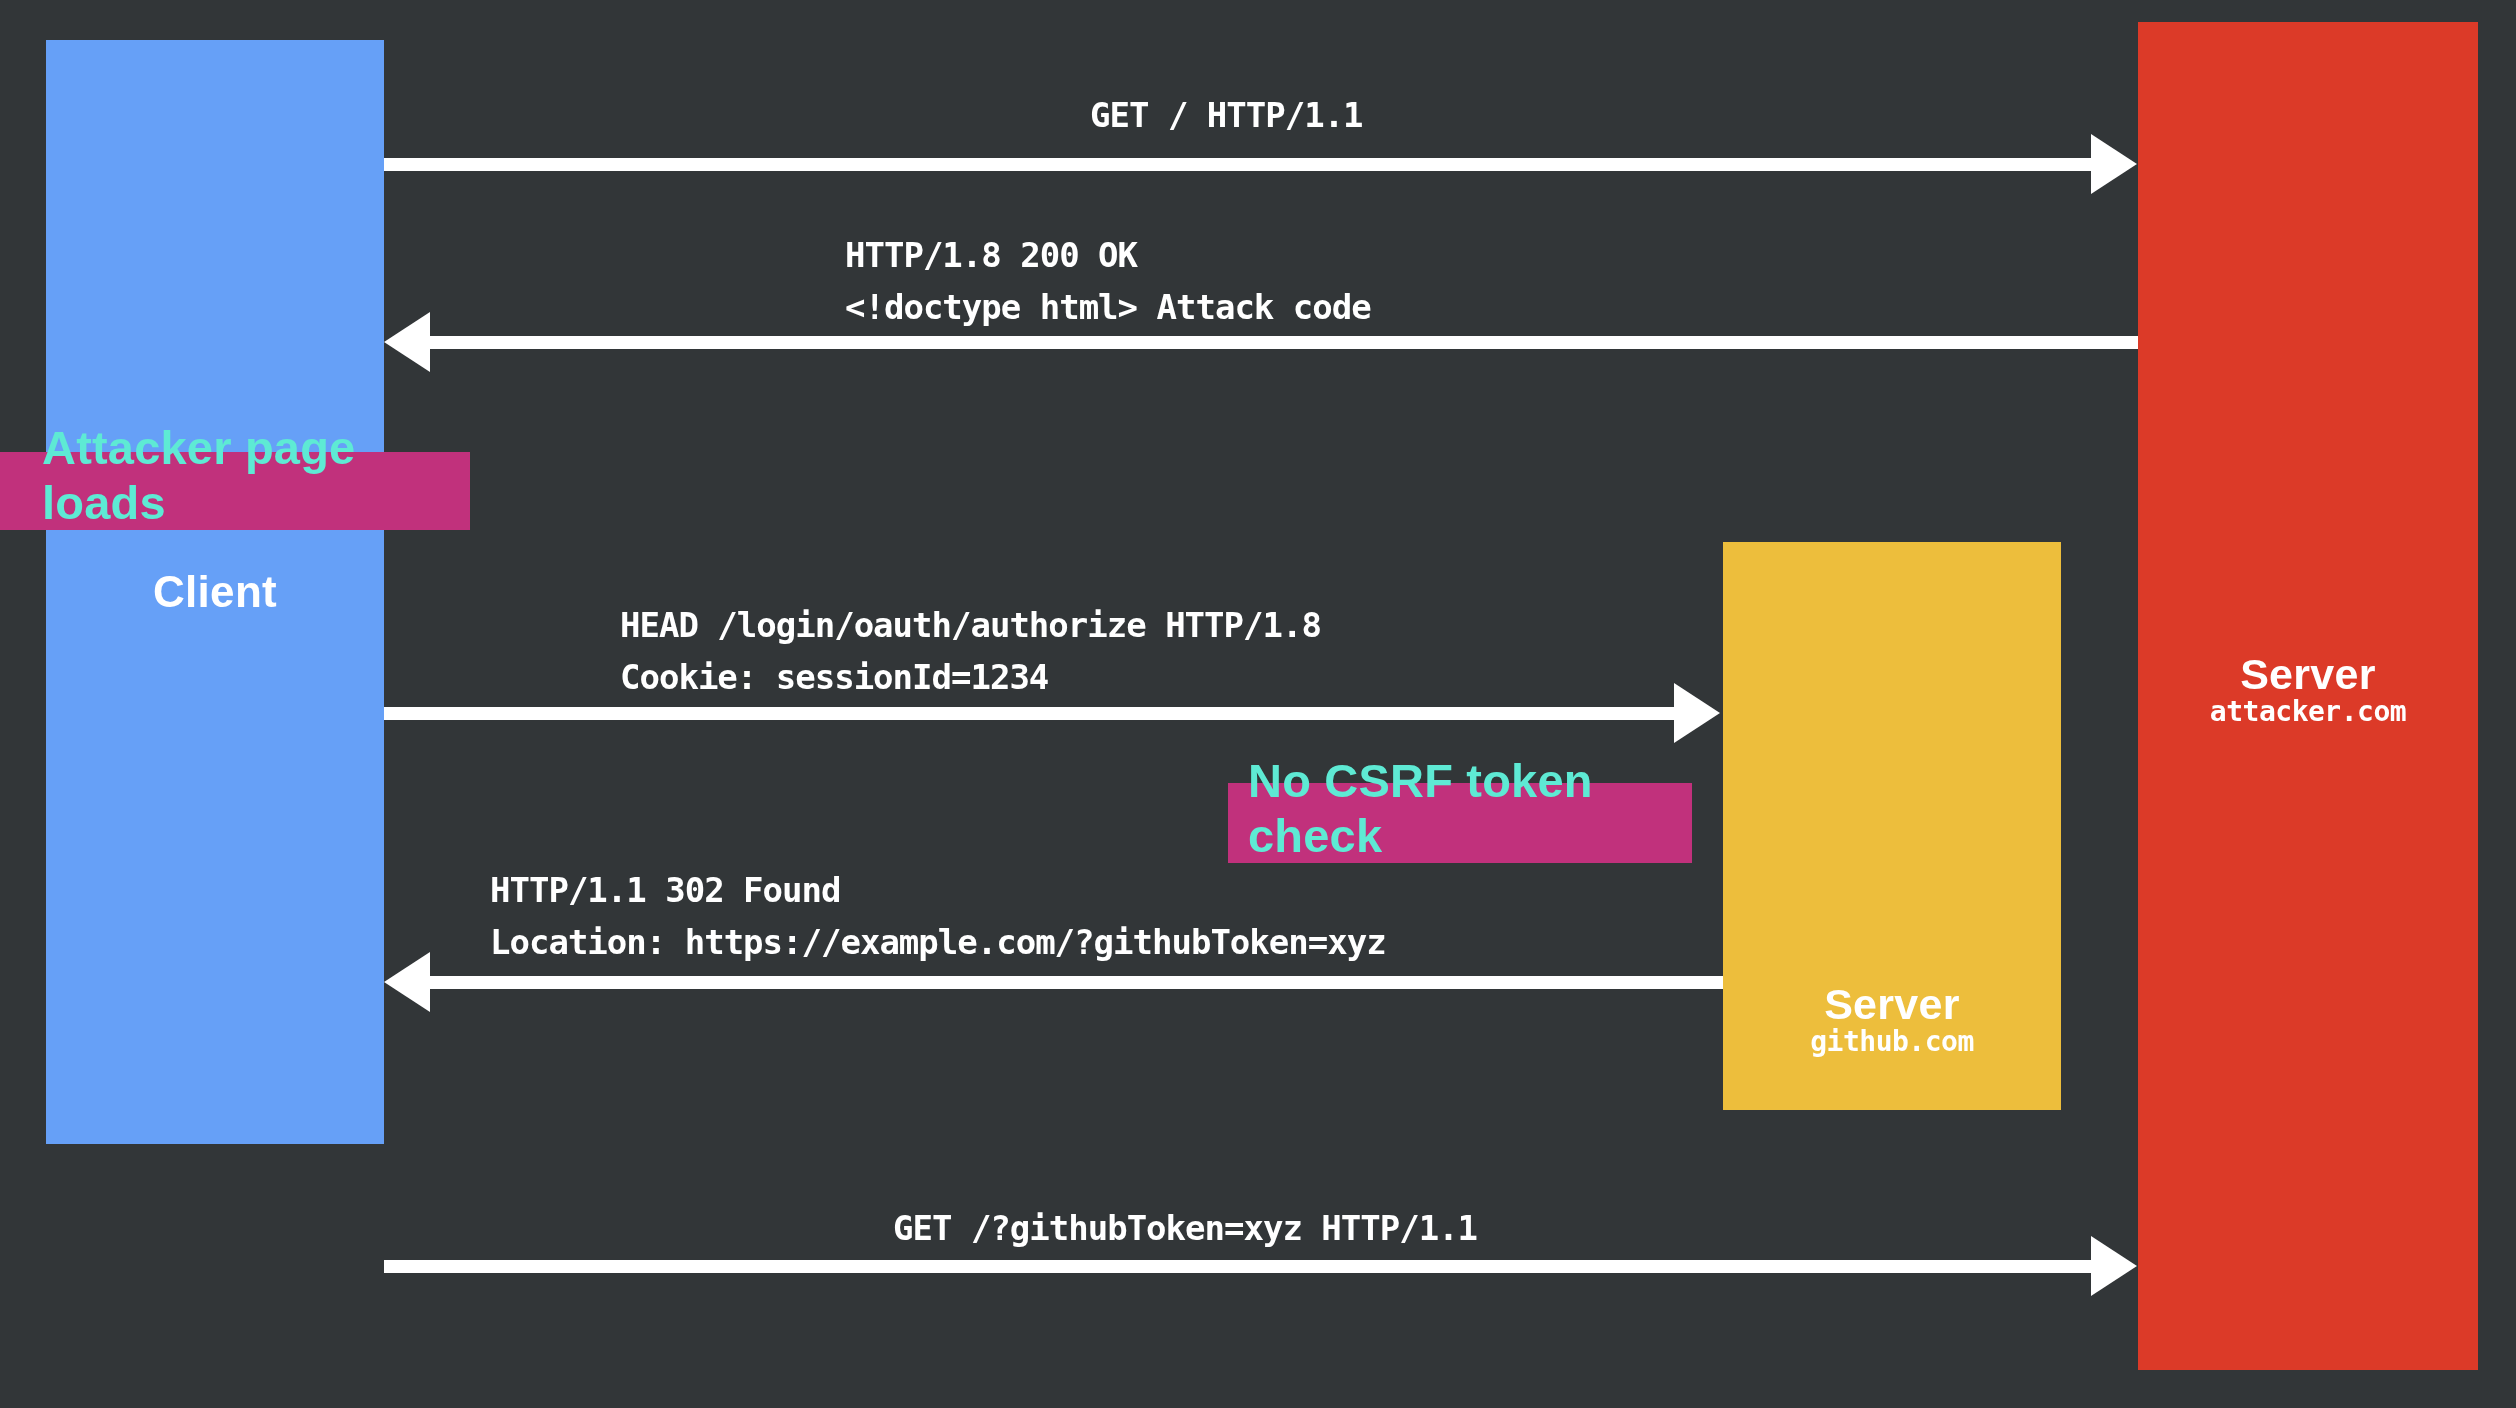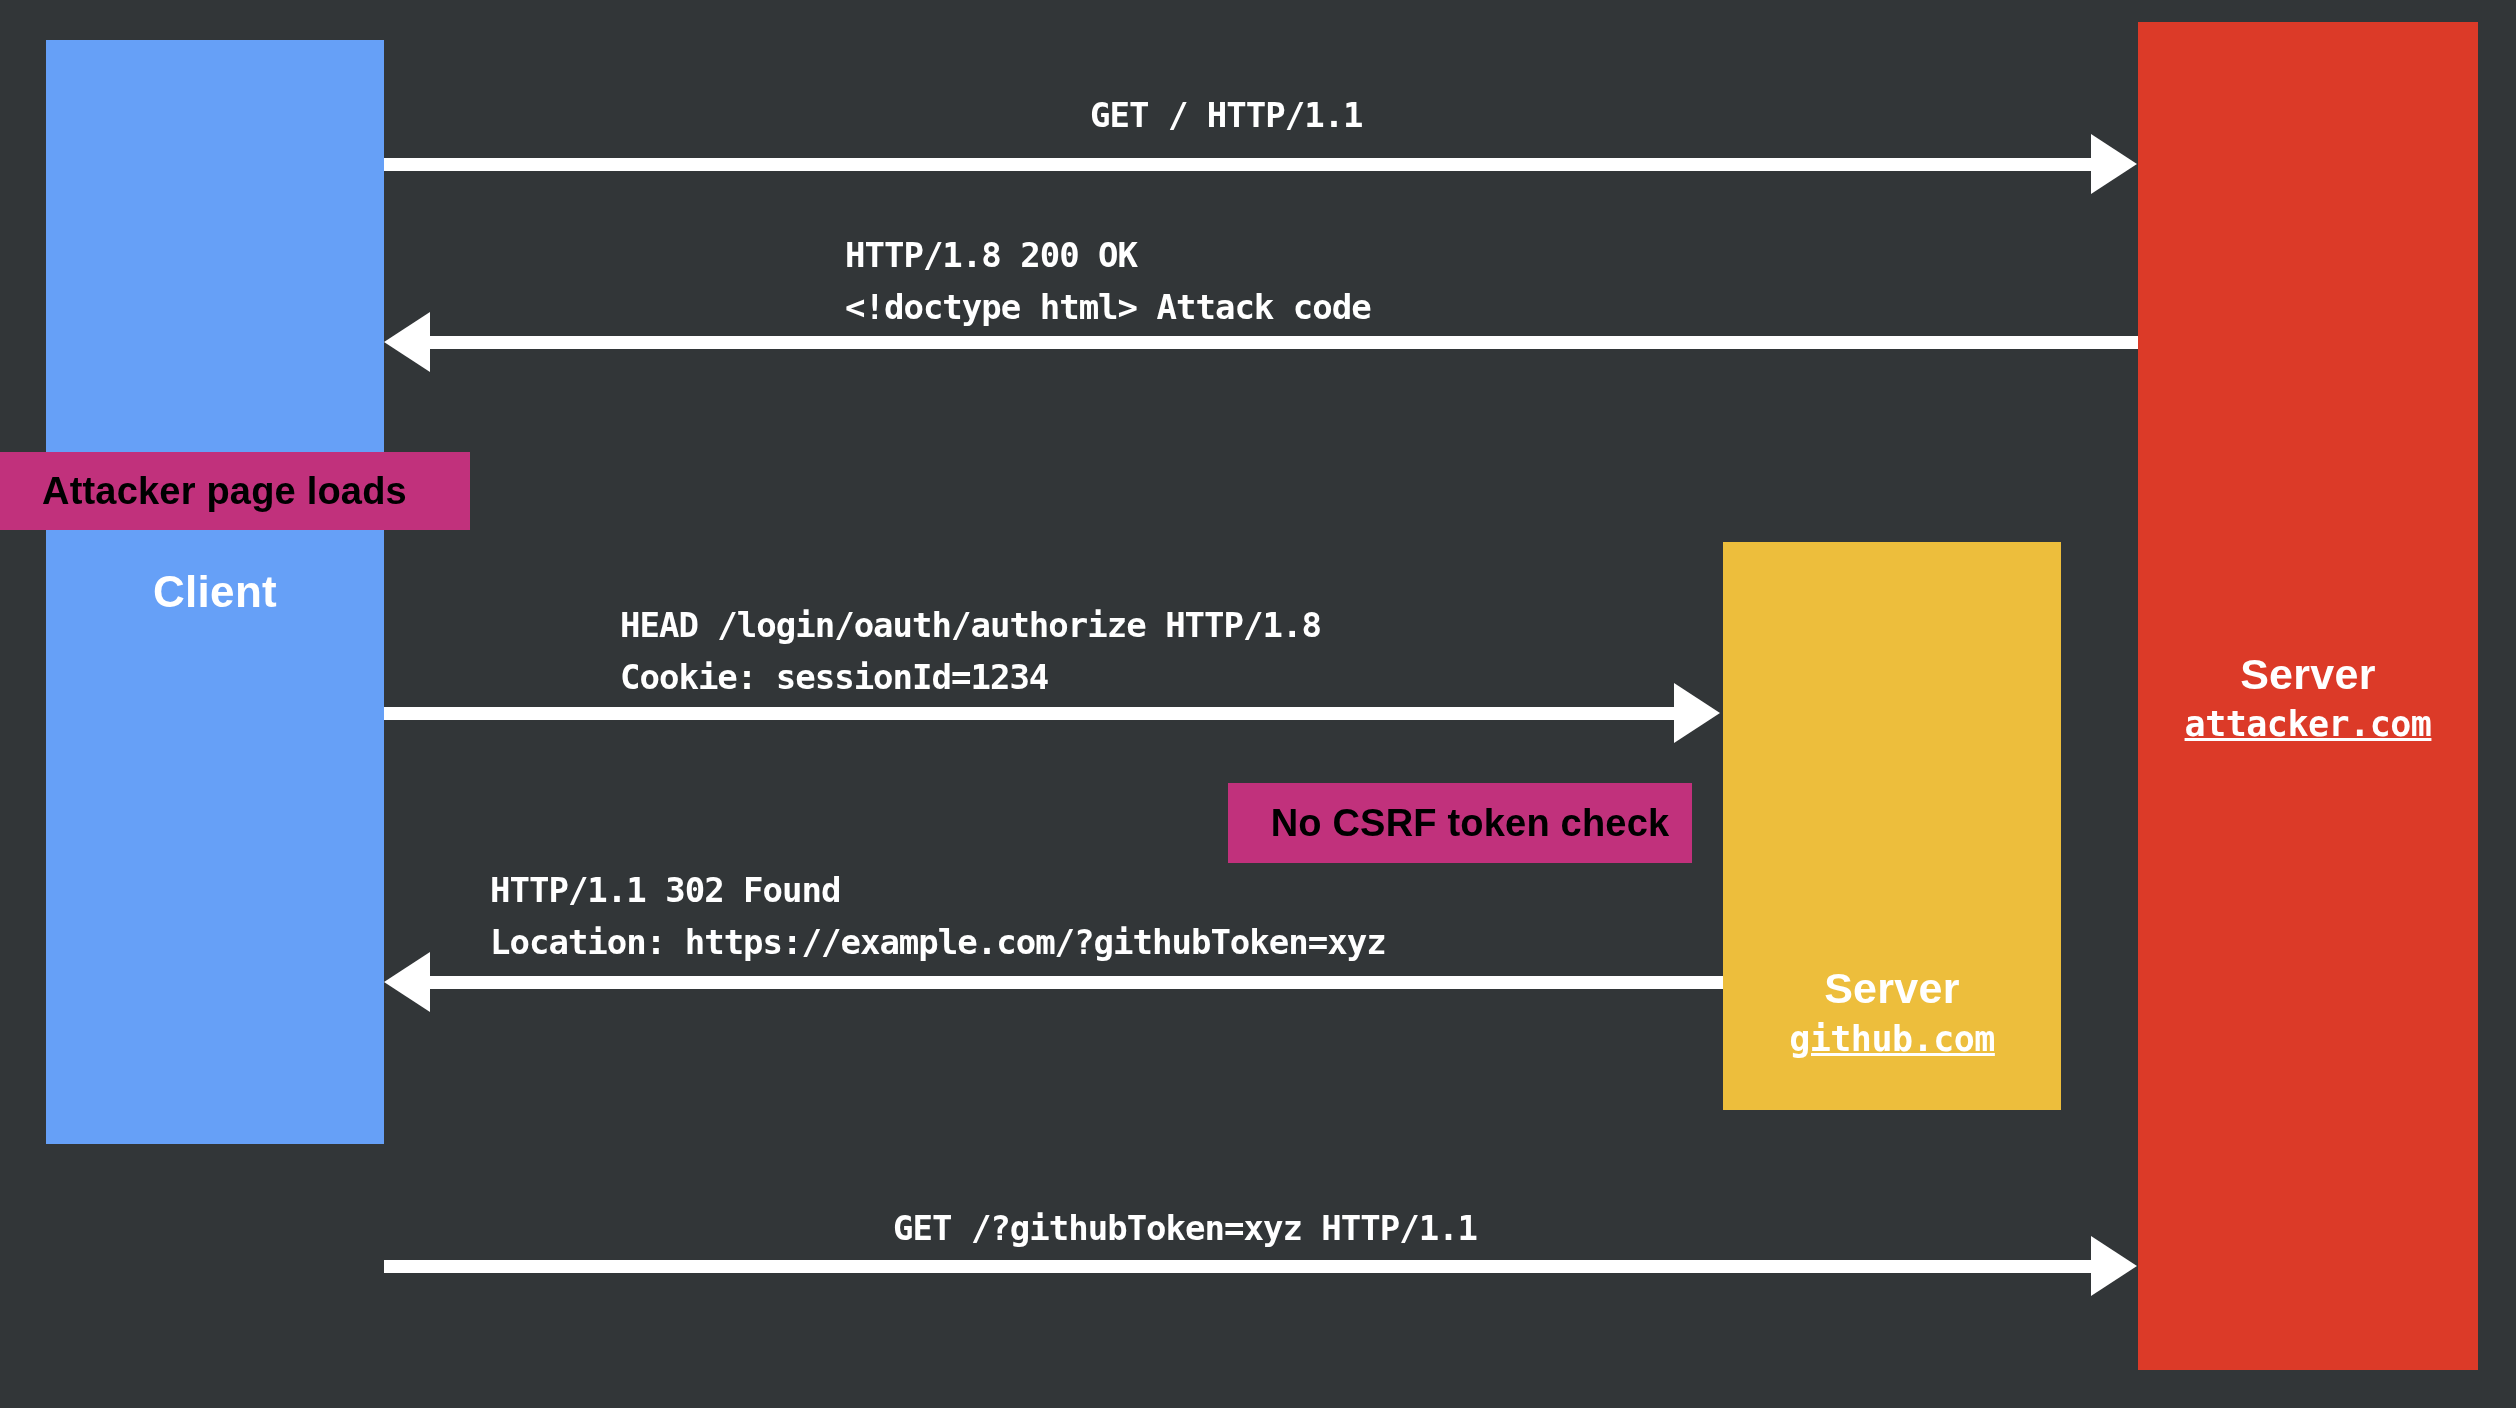--- a/index.html
+++ b/index.html
@@ -30,26 +30,25 @@
     font-family: "Liberation Sans", sans-serif;
     font-weight: bold;
     font-size: 43px;
     color: #ffffff;
     line-height: 1.05;
     letter-spacing: 0.3px;
   }
   .actor-sub {
     font-family: "DejaVu Sans Mono", monospace;
     font-weight: bold;
-    font-size: 35px;
+    font-size: 28px;
     color: #ffffff;
     line-height: 1.1;
-    margin-top: 8px;
+    margin-top: 0;
     letter-spacing: -0.5px;
-    text-decoration: underline;
   }
 
   #actor-client {
     left: 46px;
     top: 40px;
     width: 338px;
     height: 1104px;
     background: #66A0F7;
   }
   #actor-client .actor-title { font-size: 44px; }
@@ -106,26 +105,26 @@
   }
   .arrow-head.left {
     border-right: 46px solid #ffffff;
     border-left: 0;
   }
 
   
   .badge {
     position: absolute;
     background: #C1317C;
-    color: #000000;
+    color: #5eead4;
     font-family: "Liberation Sans", sans-serif;
     font-weight: bold;
-    font-size: 38px;
+    font-size: 47px;
     display: flex;
-    align-items: center;
+    align-items: flex-end;
     box-sizing: border-box;
     letter-spacing: 0.2px;
   }
   #badge-attacker-loads {
     left: 0px;
     top: 452px;
     width: 470px;
     height: 78px;
     padding-left: 42px;
   }

